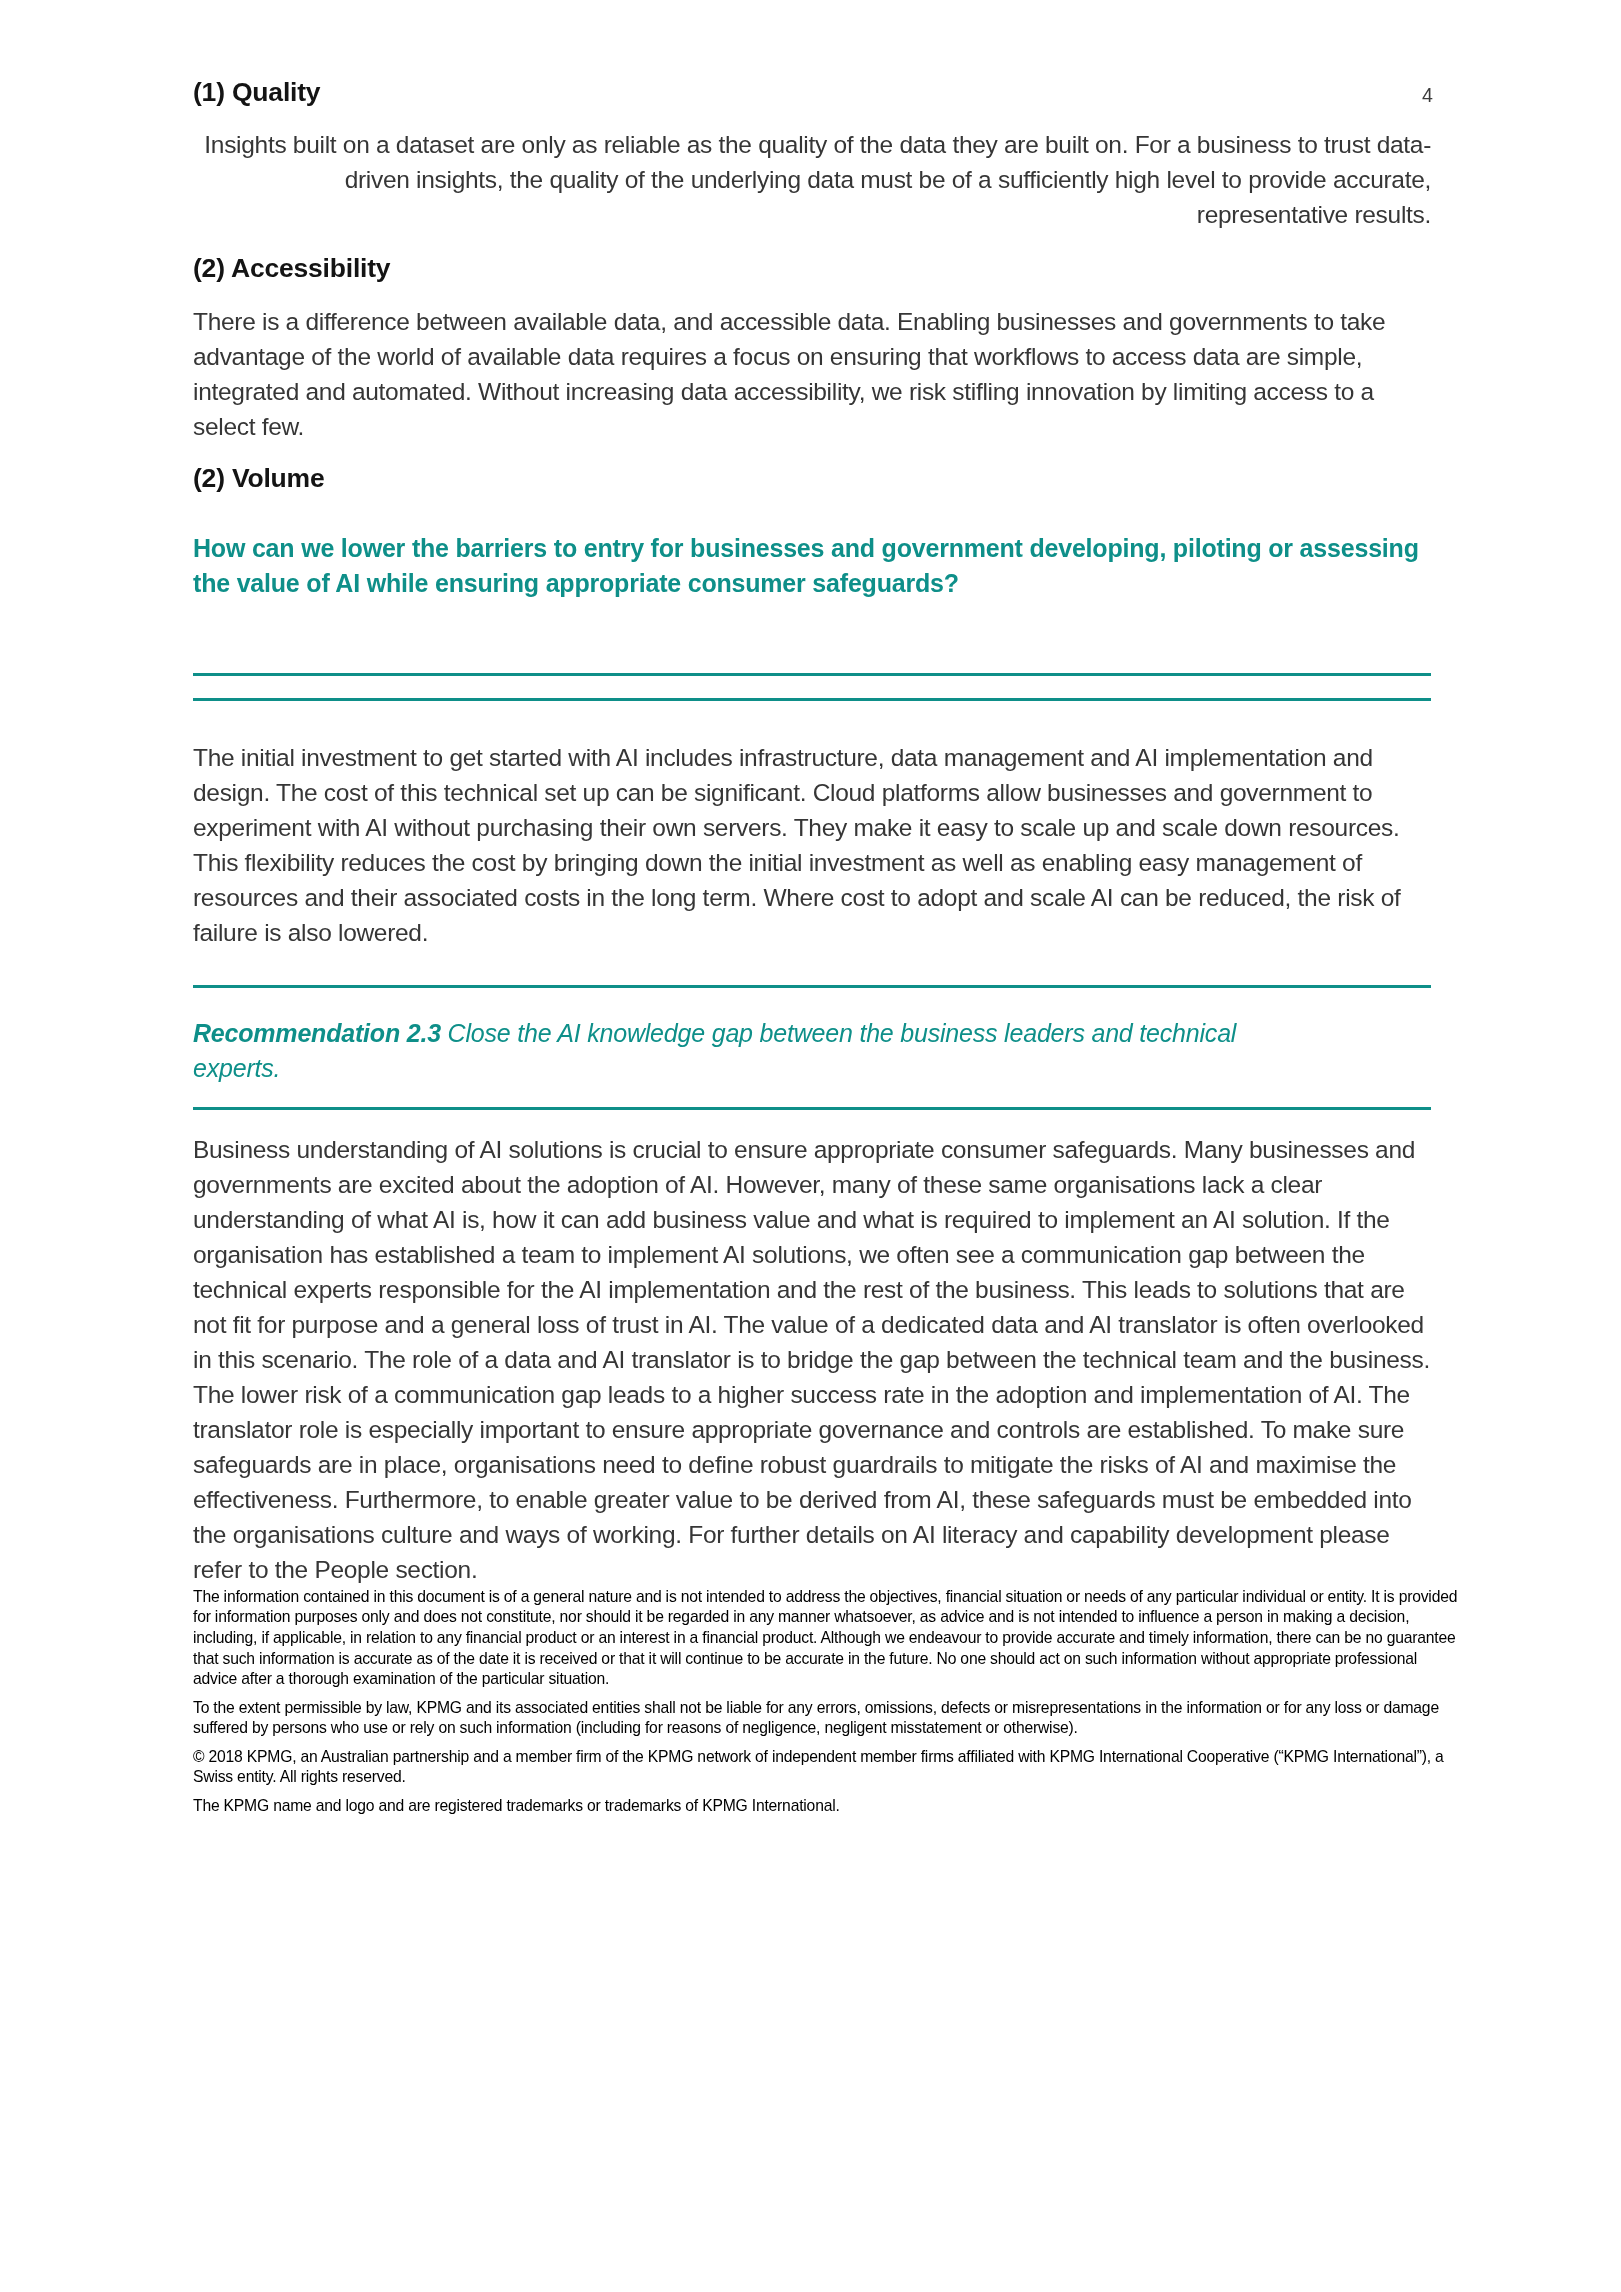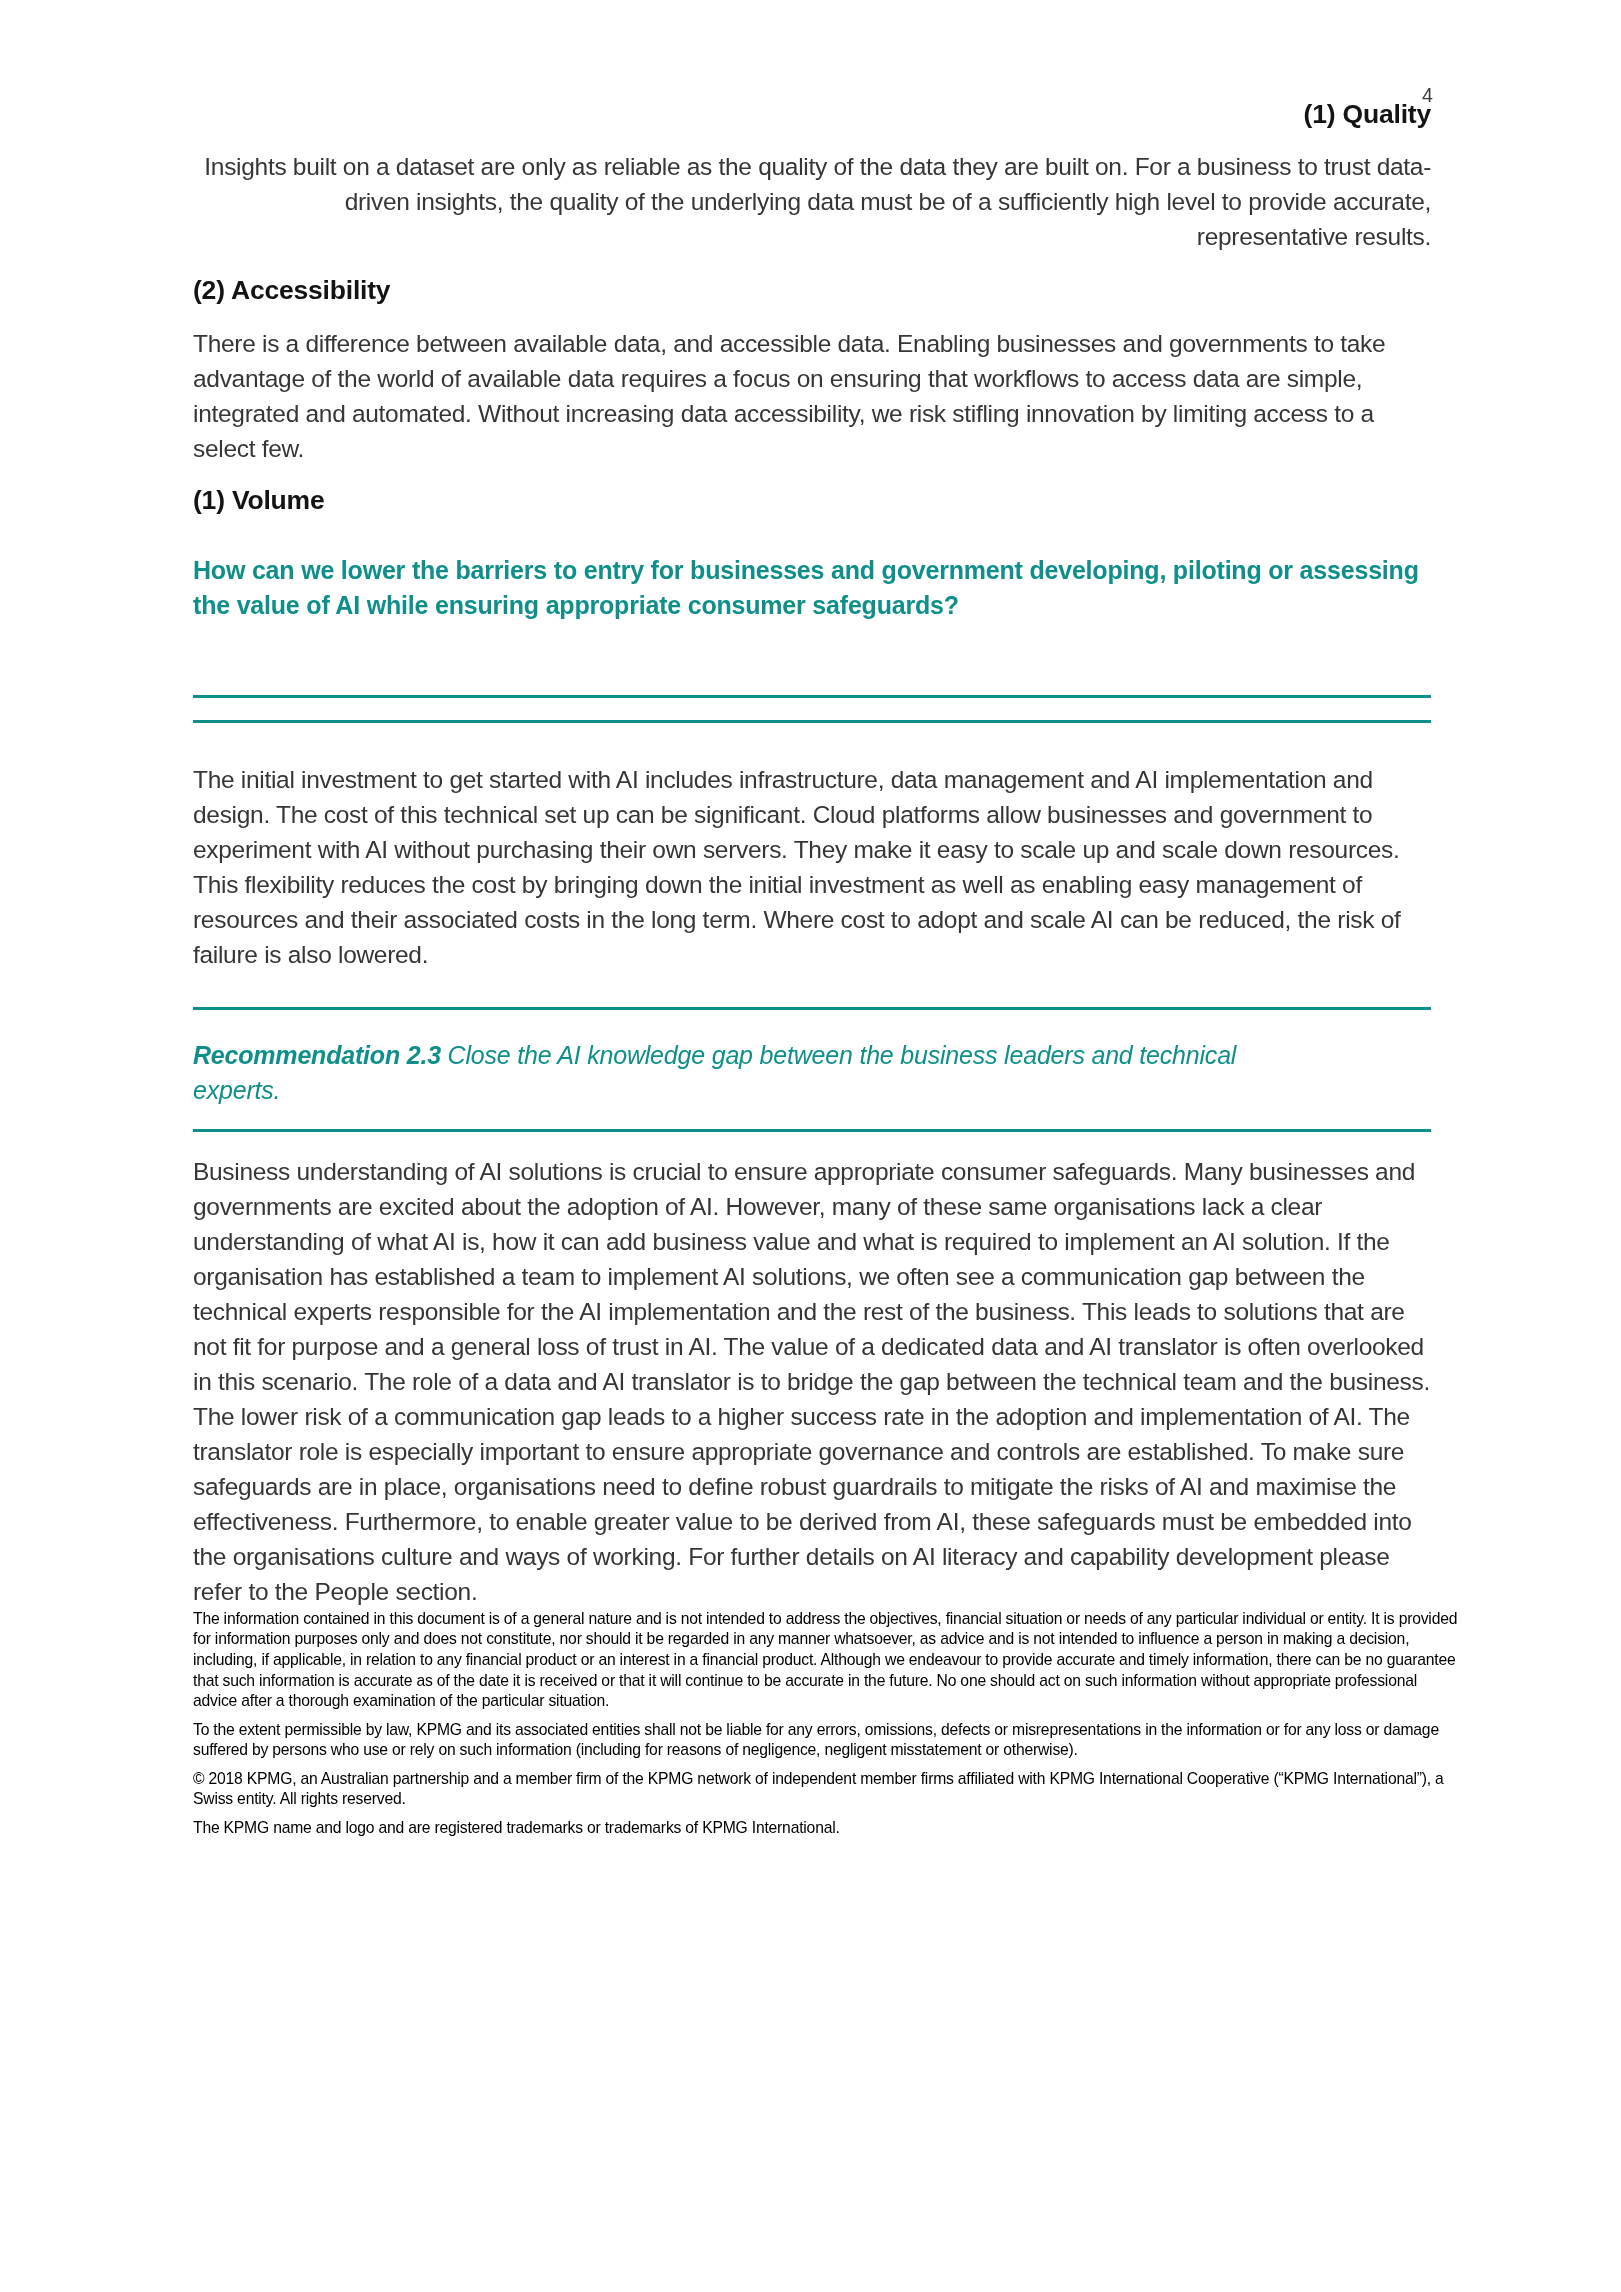--- a/index.html
+++ b/index.html
@@ -49,21 +49,21 @@
     margin:0;
   }
   .rec {
     margin:0;
     font-size:25px; line-height:35px;
     font-style:italic;
     letter-spacing:-0.2px;
     color:var(--teal, #0e8f89);
   }
   .rec .rec-label { font-weight:700; }
-  .mt-h1   { margin-top:97px;text-align:right; }
+  .mt-h1   { margin-top:75px; }
   .mt-p1   { margin-top:16.7px;text-align:right; }
   .mt-h2   { margin-top:19.6px; }
   .mt-p2   { margin-top:17.6px; }
   .mt-h3   { margin-top:17.6px; }
   .mt-p3   { margin-top:17.6px; }
   .mt-q    { margin-top:35px; }
   .mt-rule1{ margin-top:72px; }
   .mt-rec22{ margin-top:25.5px; }
   .mt-rule2{ margin-top:21.6px; }
   .mt-p4   { margin-top:39px; }
@@ -88,21 +88,21 @@
   <div class="page-num">4</div>
 
   <div class="content">
 
     <h2 class="sec-heading mt-h1">(1) Quality</h2>
     <p class="body-p mt-p1">Insights built on a dataset are only as reliable as the quality of the data they are built on.  For a business to trust data-driven insights, the quality of the underlying data must be of a sufficiently high level to provide accurate, representative results.</p>
 
     <h2 class="sec-heading mt-h2">(2) Accessibility</h2>
     <p class="body-p mt-p2">There is a difference between available data, and accessible data. Enabling businesses and governments to take advantage of the world of available data requires a focus on ensuring that workflows to access data are simple, integrated and automated. Without increasing data accessibility, we risk stifling innovation by limiting access to a select few.</p>
 
-    <h2 class="sec-heading mt-h3">(1) Volume</h2>
+    <h2 class="sec-heading mt-h3">(2) Volume</h2>
 
     <p class="question mt-q">How can we lower the barriers to entry for businesses and government developing, piloting or assessing the value of AI while ensuring appropriate consumer safeguards?</p>
 
     <div class="rule mt-rule1"></div>
 
 
     <div class="rule mt-rule2"></div>
 
     <p class="body-p mt-p4">The initial investment to get started with AI includes infrastructure, data management and AI implementation and design.  The cost of this technical set up can be significant.  Cloud platforms allow businesses and government to experiment with AI without purchasing their own servers.  They make it easy to scale up and scale down resources.  This flexibility reduces the cost by bringing down the initial investment as well as enabling easy management of resources and their associated costs in the long term.  Where cost to adopt and scale AI can be reduced, the risk of failure is also lowered.</p>
 

